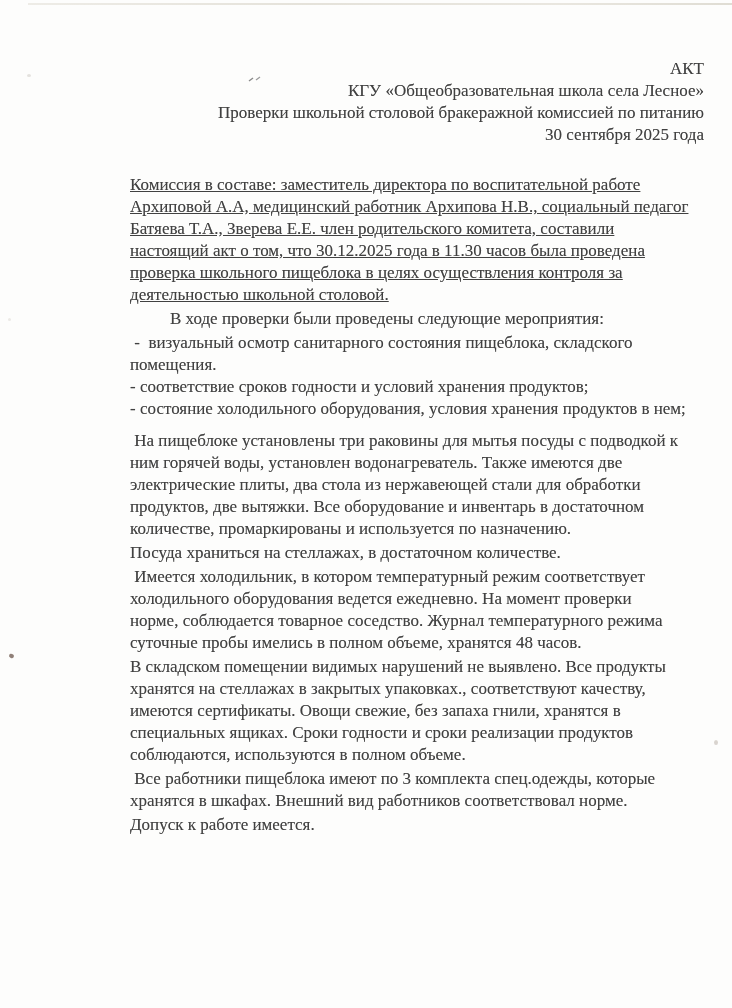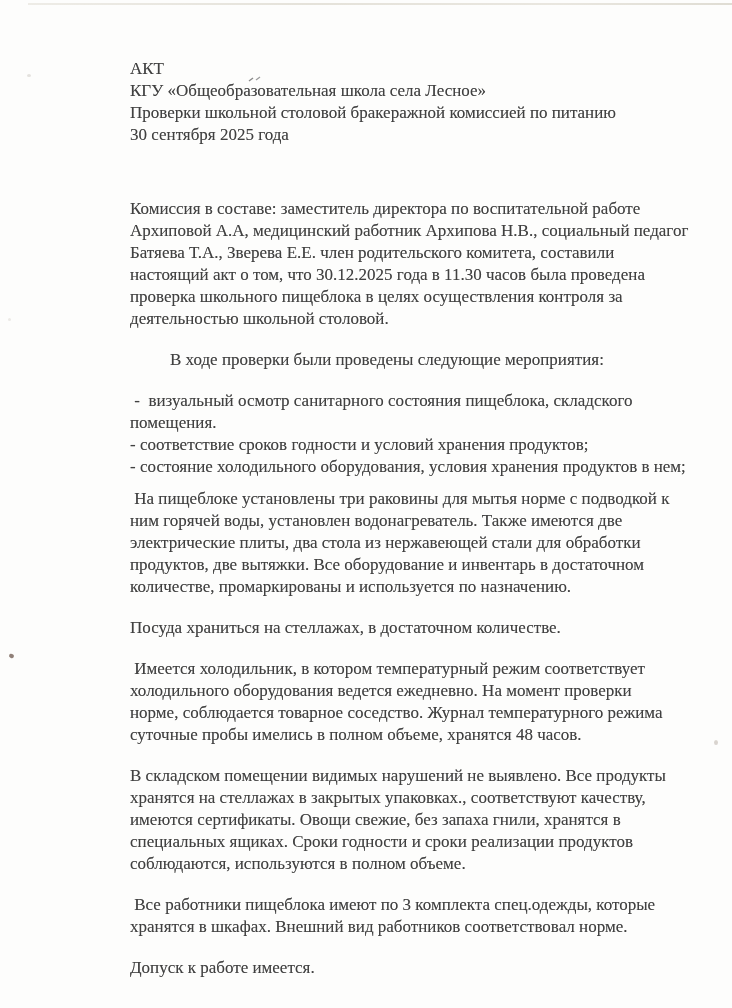--- a/index.html
+++ b/index.html
@@ -18,23 +18,23 @@
     font-size: 17px;
     line-height: 22px;
     text-shadow: 0 0 0.6px rgba(80,80,80,0.45);
   }
   .content {
     position: absolute;
     left: 130px; top: 58px;
     width: 574px;
   }
   .line { white-space: pre; }
-  .title-block { text-align: left; }
-  .para { margin-top: 19px; }
-  .para.first { margin-top: 52px; }
+  .title-block { text-align: right; }
+  .para { margin-top: 2px; }
+  .para.first { margin-top: 28px; text-decoration: underline; }
   .para.gap-lg { margin-top: 10px; }
   .para.indented .line { padding-left: 40px; }
   
   .scan-top-line {
     position: absolute; top: 3px; left: 28px;
     width: 704px; height: 2px;
     background: linear-gradient(90deg, #eceae4, #e2dfd6 40%, #e7e4dc 75%, #dcd9cf);
     opacity: .9;
   }
   .pen-mark {
@@ -90,21 +90,21 @@
     </div>
 
     <div class="para">
       <div class="line"> -  визуальный осмотр санитарного состояния пищеблока, складского</div>
       <div class="line">помещения.</div>
       <div class="line">- соответствие сроков годности и условий хранения продуктов;</div>
       <div class="line">- состояние холодильного оборудования, условия хранения продуктов в нем;</div>
     </div>
 
     <div class="para gap-lg">
-      <div class="line"> На пищеблоке установлены три раковины для мытья норме с подводкой к</div>
+      <div class="line"> На пищеблоке установлены три раковины для мытья посуды с подводкой к</div>
       <div class="line">ним горячей воды, установлен водонагреватель. Также имеются две</div>
       <div class="line">электрические плиты, два стола из нержавеющей стали для обработки</div>
       <div class="line">продуктов, две вытяжки. Все оборудование и инвентарь в достаточном</div>
       <div class="line">количестве, промаркированы и используется по назначению.</div>
     </div>
 
     <div class="para">
       <div class="line">Посуда храниться на стеллажах, в достаточном количестве.</div>
     </div>
 

